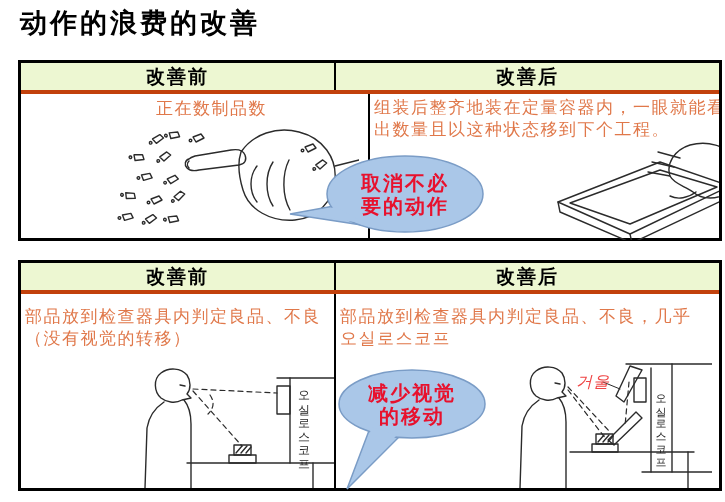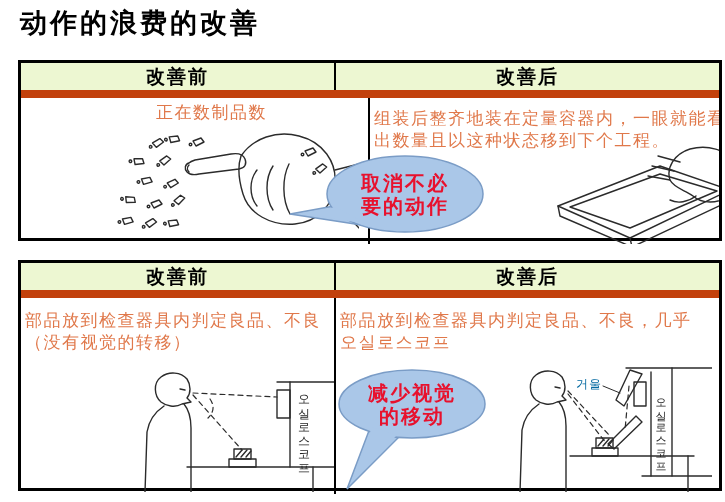--- a/index.html
+++ b/index.html
@@ -7,46 +7,46 @@
     position:relative; width:725px; height:502px; background:#ffffff;
     font-family:"Liberation Sans","DejaVu Sans",sans-serif; overflow:hidden;
   }
   .title {
     position:absolute; left:20px; top:5px; margin:0;
     font-size:27px; font-weight:bold; color:#000; letter-spacing:3px;
   }
   .panel { position:absolute; left:18px; border:3px solid #000; background:#fff; box-sizing:content-box; }
   .panel.p1 { top:60px; width:698px; height:175px; }
   .panel.p2 { top:260px; width:698px; height:225px; }
-  .hdr-row { display:flex; height:27px; border-bottom:8px solid #c2410c; }
+  .hdr-row { display:flex; height:27px; border-bottom:4px solid #c2410c; }
   .hdr {
     background:#edf7d2; display:flex; align-items:center; justify-content:center;
     font-size:19px; font-weight:bold; color:#000; letter-spacing:2px;
   }
   .hdr.hleft { width:315px; border-right:2px solid #000; box-sizing:border-box; }
   .hdr.hright { flex:1; }
   .body-row { display:flex; }
   .p1 .body-row { height:146px;margin-left:34px; }
   .p2 .body-row { height:196px; }
   .cell { position:relative; overflow:hidden; }
   .cell.cleft { width:315px; border-right:2px solid #000; box-sizing:border-box; }
   .cell.cright { flex:1; }
   .caption { color:#e0784a; font-size:17px; letter-spacing:1.5px; line-height:22px; }
   .cap-center { text-align:center; margin-top:4px; }
-  .cap-block { padding:10px 2px 0 4px; }
+  .cap-block { padding:3px 2px 0 4px; }
   .p2 .cap-block { padding-top:12px; }
   .cap-line { white-space:nowrap; }
   .illu { position:absolute; }
   .lineart { stroke:#2b2b2b; fill:none; stroke-width:1.4; stroke-linecap:round; stroke-linejoin:round; }
   .dash { stroke-dasharray:5 4; stroke-width:1.2; }
   .vtext {
     position:absolute; writing-mode:vertical-rl; text-orientation:upright;
     font-size:12px; letter-spacing:2px; color:#1e1e1e; line-height:14px;
   }
-  .small-label { position:absolute; font-size:12px; color:#0369a1; letter-spacing:1px; }
+  .small-label { position:absolute; font-size:16px; color:#ef4444; letter-spacing:1px;font-style:italic; }
   .bubble { position:absolute; z-index:6; }
   .bubble-shape { fill:#aac7e8; stroke:#7a9cc6; stroke-width:1.5; }
   .bubble-shape-nostroke { fill:#aac7e8; stroke:none; }
   .bubble-text { fill:#e8112d; font-weight:bold; font-size:20px; letter-spacing:2px;
     font-family:"Liberation Sans","DejaVu Sans",sans-serif; text-anchor:middle; }
 </style>
 </head>
 <body>
 
 <div class="canvas">

